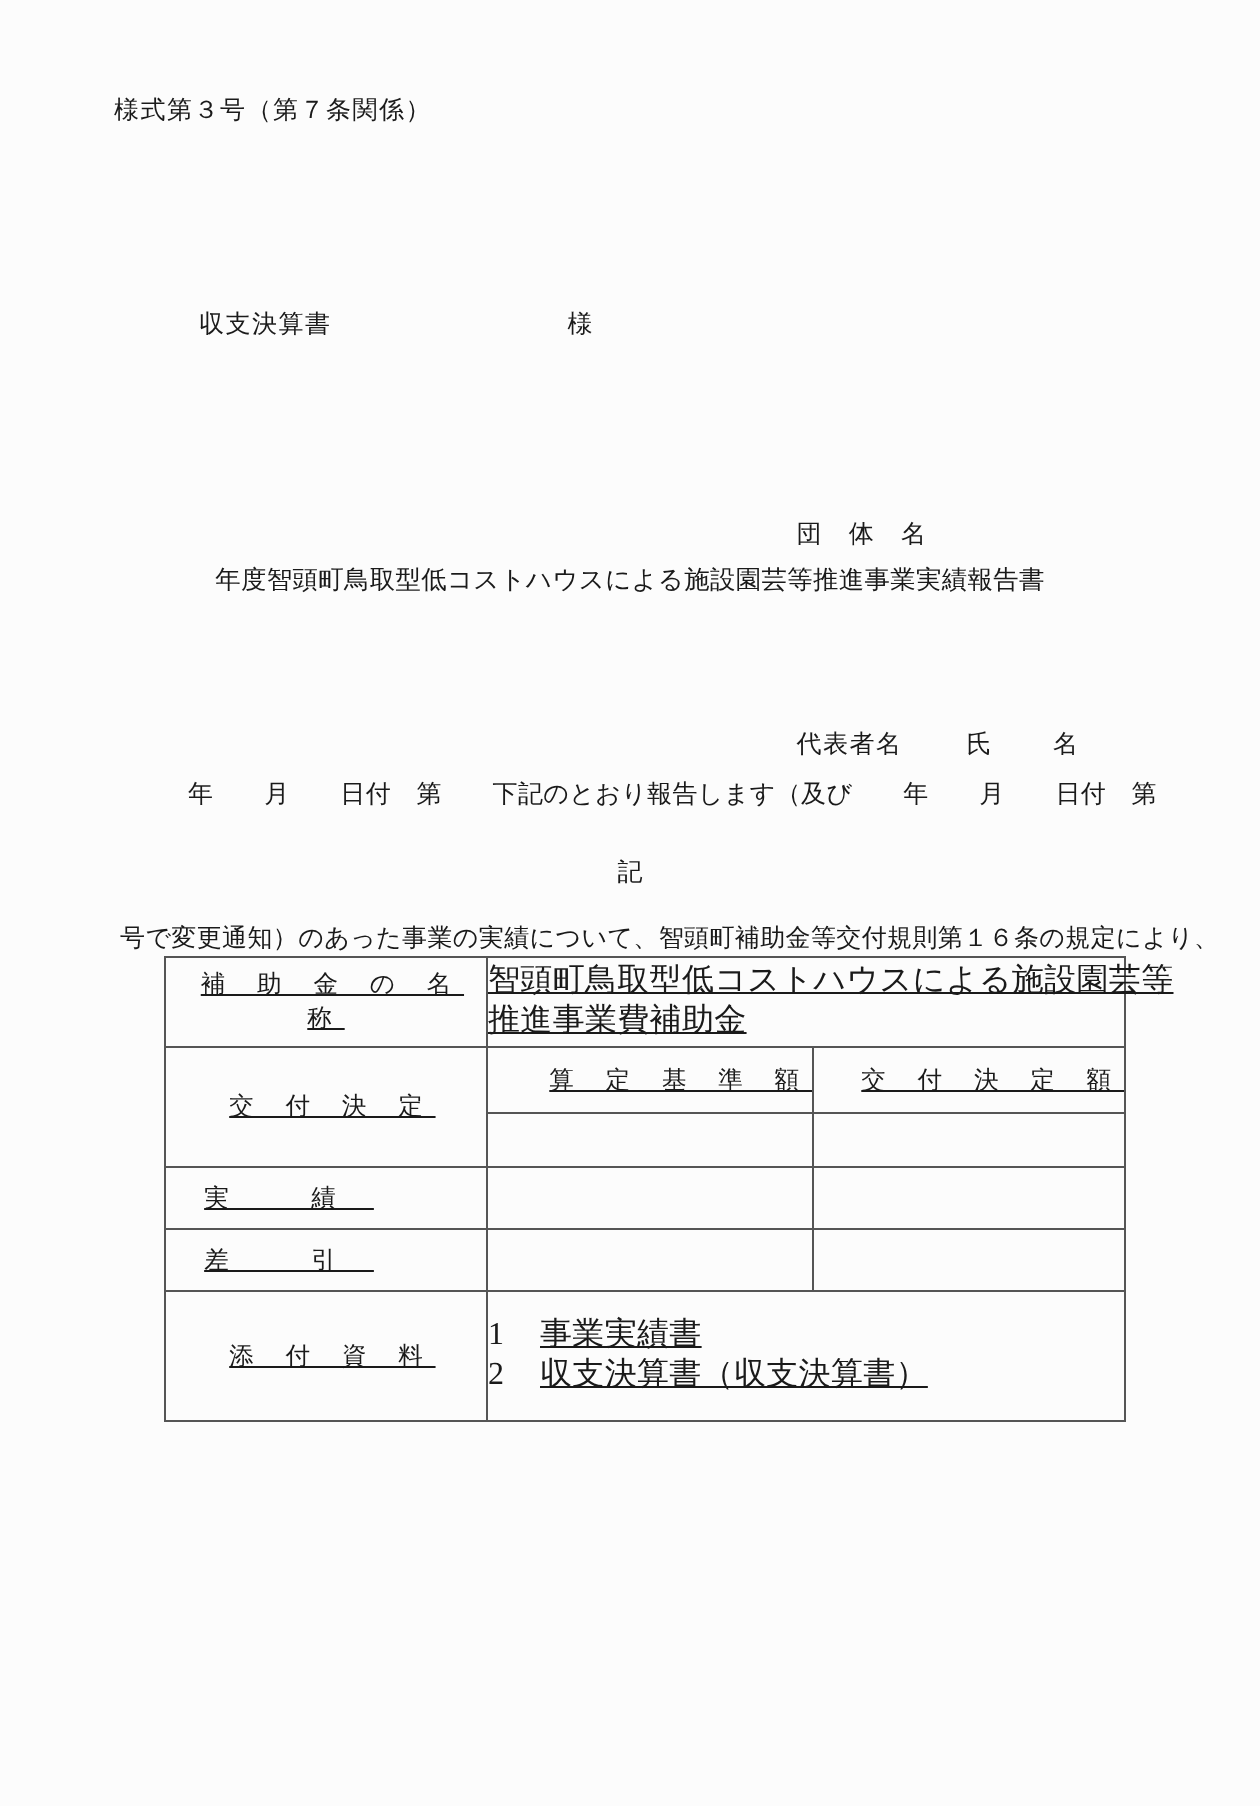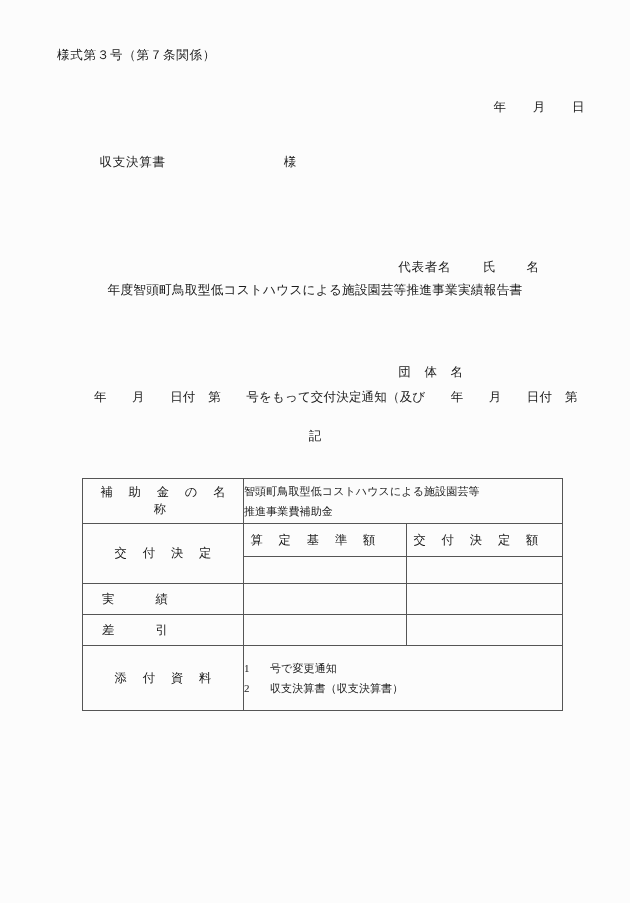--- a/index.html
+++ b/index.html
@@ -97,20 +97,21 @@
 
   
   #report-table {
     position: absolute;
     left: 82px;
     top: 478px;
     width: 480px;
     border-collapse: collapse;
     table-layout: fixed;
     font-size: 12.3px;
+    text-decoration: underline;
   }
   #report-table td {
     border: 1px solid #555;
     padding: 0;
     vertical-align: middle;
     background: transparent;
   }
   .col-label { width: 161px; }
   .col-a { width: 163px; }
   .col-b { width: 156px; }
@@ -121,70 +122,68 @@
     text-indent: 0.52em;
     font-size: 12.3px;
   }
   .lbl-wide {
     text-align: left;
     letter-spacing: 1.55em;
     text-indent: 1.55em;
     font-size: 12.3px;
   }
   .subhead {
-    text-align: left;
+    text-align: right;
     letter-spacing: 0.52em;
     text-indent: 0.52em;
     font-size: 12.3px;
   }
 
   .cell-text {
     padding: 6px 0 6px 11px;
     line-height: 20px;
-    font-size: 11px;
+    font-size: 16px;
     letter-spacing: 0.01em;
   }
   .cell-text .sub { display: block; white-space: pre; }
   .attach-line { display: block; white-space: pre; }
   .attach-num { display: inline-block; width: 26px; }
 
   .h-name { height: 45px; }
   .h-sub { height: 33px; }
   .h-blank { height: 27px; }
   .h-row { height: 31px; }
   .h-attach { height: 65px; }
 </style>
 </head>
 <body>
 
 <div class="page">
 
   <div class="abs" id="form-number">様式第３号（第７条関係）</div>
 
-  <div class="abs" id="date-line">
-    <span>年</span><span class="gap"></span><span>月</span><span class="gap"></span><span>日</span>
-  </div>
 
   <div class="abs" id="addressee-row">
     <span>収支決算書</span><span class="addressee-gap"></span><span>様</span>
   </div>
 
   <div class="abs" id="applicant-block">
     <div class="line">
+      <span class="org-label">団 体 名</span>
+    </div>
+    <div class="line">
       <span>代表者名</span><span class="rep-gap"></span><span>氏</span><span class="rep-gap2"></span><span>名</span>
     </div>
-    <div class="line">
-      <span class="org-label">団 体 名</span>
-    </div>
   </div>
 
   <div class="abs" id="doc-title">年度智頭町鳥取型低コストハウスによる施設園芸等推進事業実績報告書</div>
 
   <div class="abs" id="body-paragraph">
-    <span class="pline"><span class="indent"></span><span>年　　月　　日付　第　　号をもって交付決定通知（及び　　年　　月　　日付　第</span></span>
+    <span class="pline"><span class="indent"></span><span>年　　月　　日付　第　　下記のとおり報告します（及び　　年　　月　　日付　第</span></span>
+    <span class="pline">号で変更通知）のあった事業の実績について、智頭町補助金等交付規則第１６条の規定により、</span>
   </div>
 
   <div class="abs" id="ki-heading">記</div>
 
   <table id="report-table">
     <colgroup>
       <col class="col-label">
       <col class="col-a">
       <col class="col-b">
     </colgroup>
@@ -211,20 +210,20 @@
         <td class="cell-text"></td>
       </tr>
       <tr class="h-row">
         <td class="lbl-wide">差 引</td>
         <td class="cell-text"></td>
         <td class="cell-text"></td>
       </tr>
       <tr class="h-attach">
         <td class="lbl">添 付 資 料</td>
         <td class="cell-text" colspan="2">
-          <span class="attach-line"><span class="attach-num">1</span><span>号で変更通知</span></span>
+          <span class="attach-line"><span class="attach-num">1</span><span>事業実績書</span></span>
           <span class="attach-line"><span class="attach-num">2</span><span>収支決算書（収支決算書）</span></span>
         </td>
       </tr>
     </tbody>
   </table>
 
 </div>
 
 </body></html>

